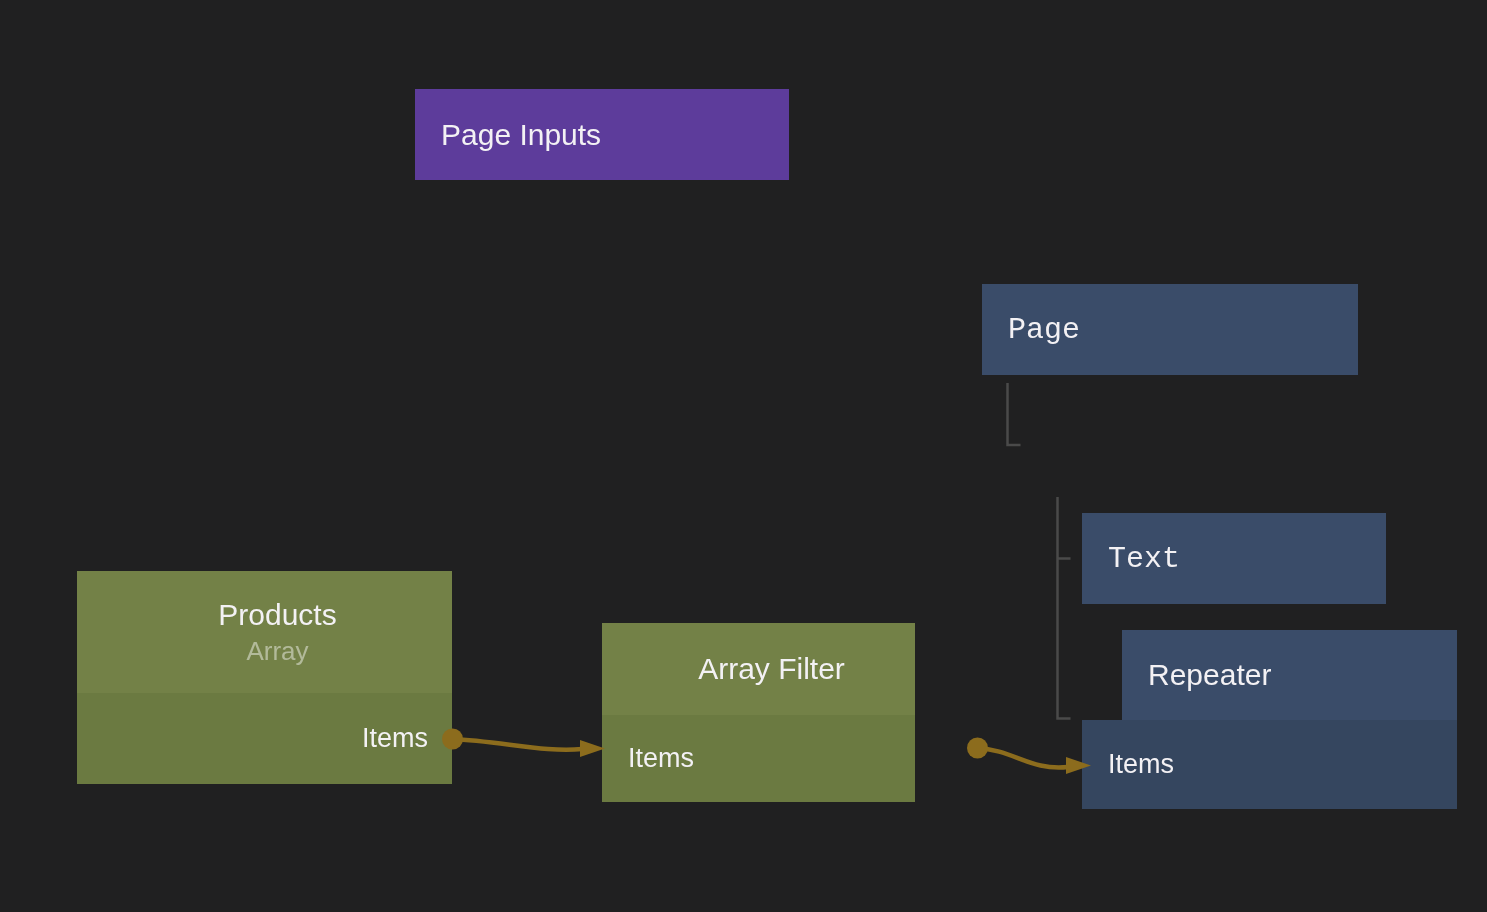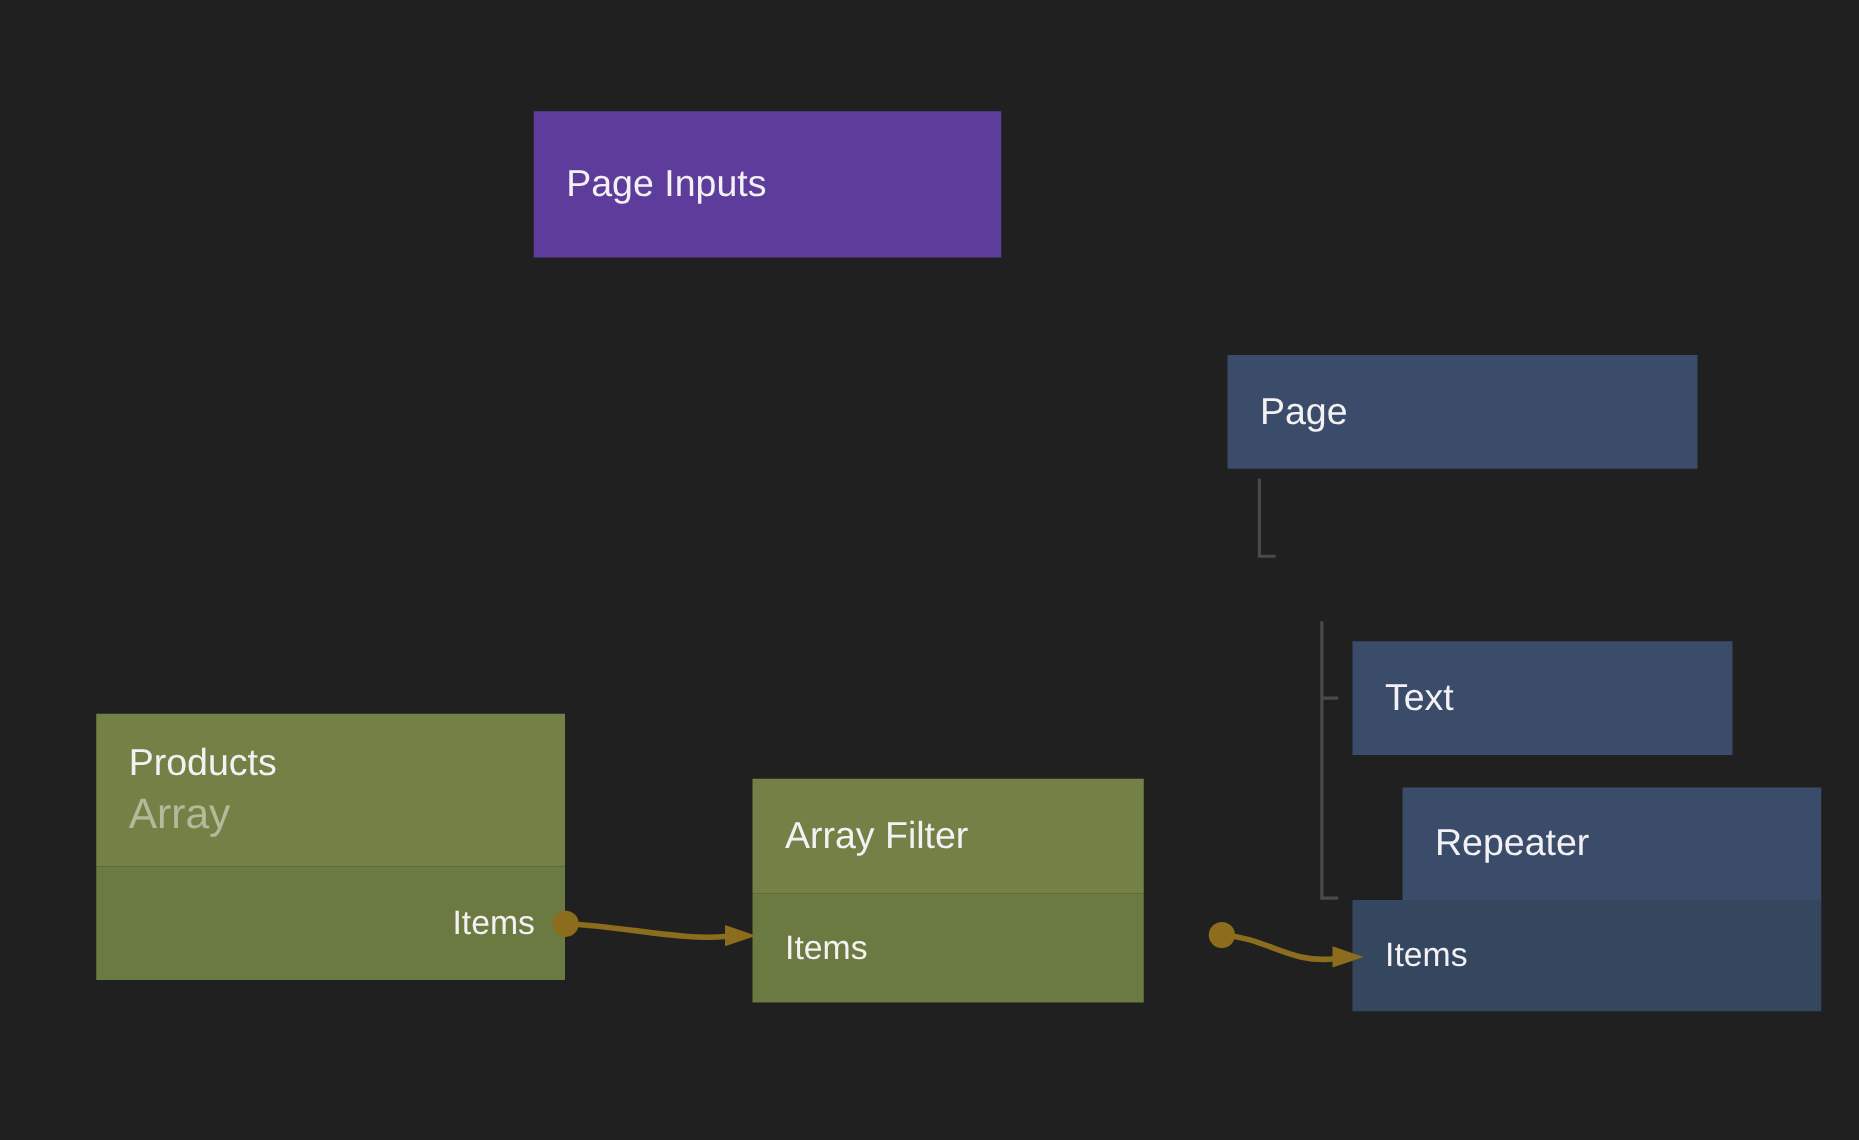--- a/index.html
+++ b/index.html
@@ -5,43 +5,43 @@
 <style>
   html,body{margin:0;padding:0;background:#202021;}
   .canvas{
     position:relative;width:1487px;height:912px;overflow:hidden;
     background:var(--background,#202021);
     font-family:"Liberation Sans","DejaVu Sans",sans-serif;
     color:var(--label,#f3f1f4);
   }
   .node{position:absolute;user-select:none;}
   .node.component{background:var(--component-node,#5d3c9b);display:flex;align-items:center;}
-  .node.visual-simple{background:var(--visual-node,#3a4c69);display:flex;align-items:center;}
+  .node.visual-simple{background:var(--visual-node,#3a4c69);display:flex;align-items:center;font-family:Liberation Mono, monospace;}
   .node .header{display:flex;flex-direction:column;justify-content:center;}
   .node.visual-stack .header{background:var(--visual-node,#3a4c69);margin-left:40px;}
   .node.visual-stack .port-row{background:var(--visual-node-row,#35465f);}
-  .node.data .header{background:var(--data-node,#738147);}
+  .node.data .header{background:var(--data-node,#738147);text-align:center;}
   .node.data .port-row{background:var(--data-node-row,#6b7a41);}
   .title{font-size:30px;padding-left:26px;line-height:1.2;white-space:nowrap;}
-  .subtitle{font-size:34px;padding-left:26px;margin-top:3px;color:var(--sublabel,rgba(255,255,255,0.45));white-space:nowrap;}
+  .subtitle{font-size:26px;padding-left:26px;margin-top:3px;color:var(--sublabel,rgba(255,255,255,0.45));white-space:nowrap;}
   .port-row{display:flex;align-items:center;}
   .port-label{font-size:27px;padding-left:26px;white-space:nowrap;}
   .port-row.out{justify-content:flex-end;}
   .port-row.out .port-label{padding-left:0;padding-right:24px;}
   .overlay{position:absolute;left:0;top:0;pointer-events:none;}
   .tree-line{stroke:var(--hierarchy-line,#4a4a4a);stroke-width:2.5;fill:none;}
   .wire{stroke:var(--wire,#8c6c1d);stroke-width:4.5;fill:none;stroke-linecap:round;}
   .wire-dot,.wire-arrow{fill:var(--wire,#8c6c1d);}
 </style>
 </head>
 <body>
 
 <div class="canvas">
 
-  <div class="node component" style="left:427px;top:89px;width:374px;height:117px">
+  <div class="node component" style="left:415px;top:89px;width:374px;height:91px">
     <div class="title">Page Inputs</div>
   </div>
 
   <div class="node visual-simple" style="left:982px;top:284px;width:376px;height:91px">
     <div class="title">Page</div>
   </div>
 
 
   <div class="node visual-simple" style="left:1082px;top:513px;width:304px;height:91px">
     <div class="title">Text</div>

